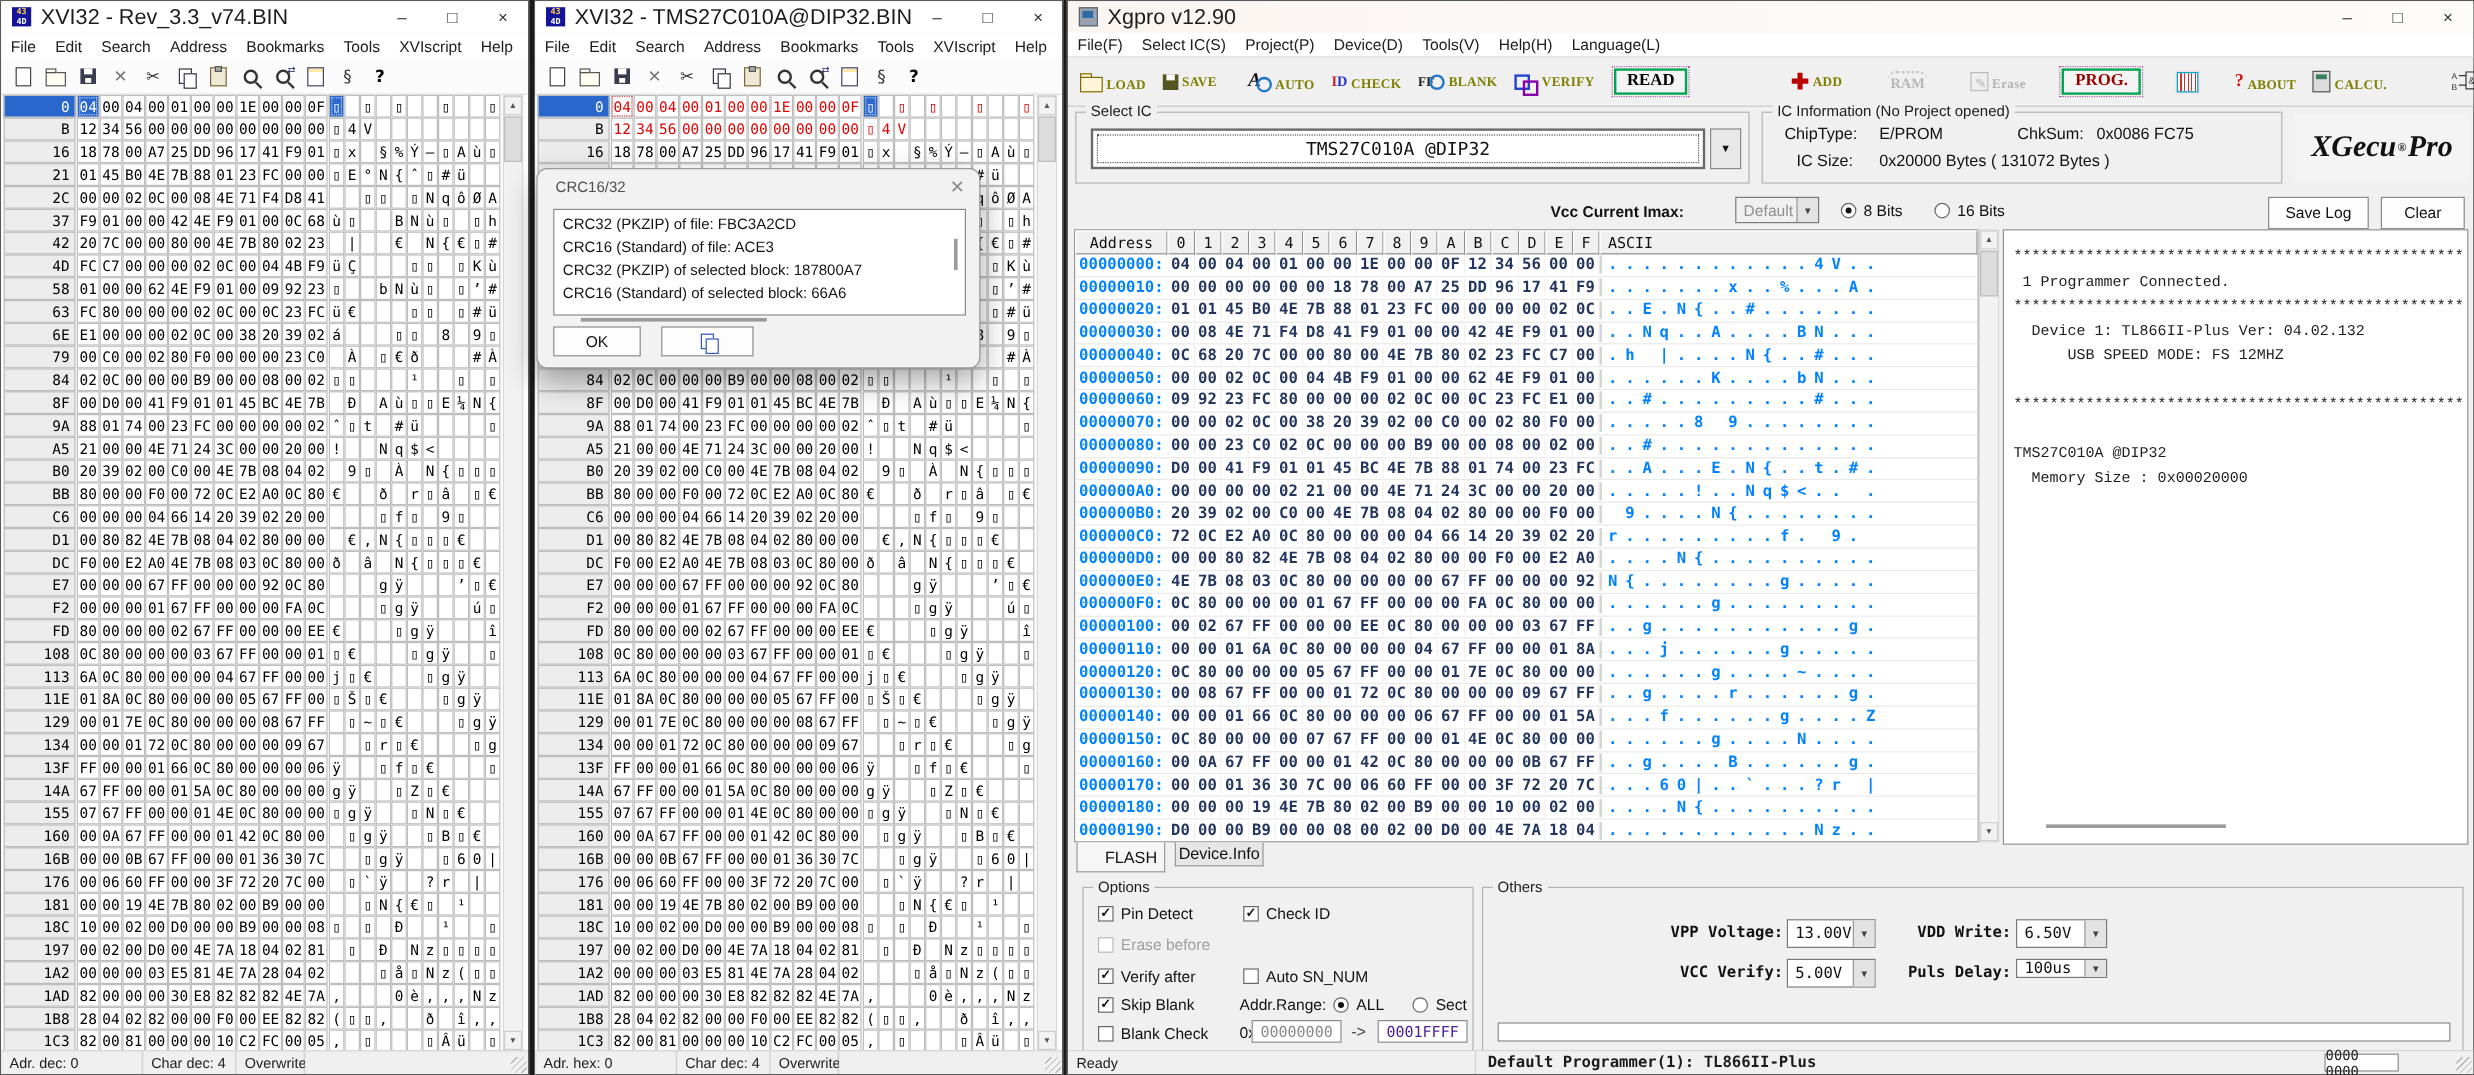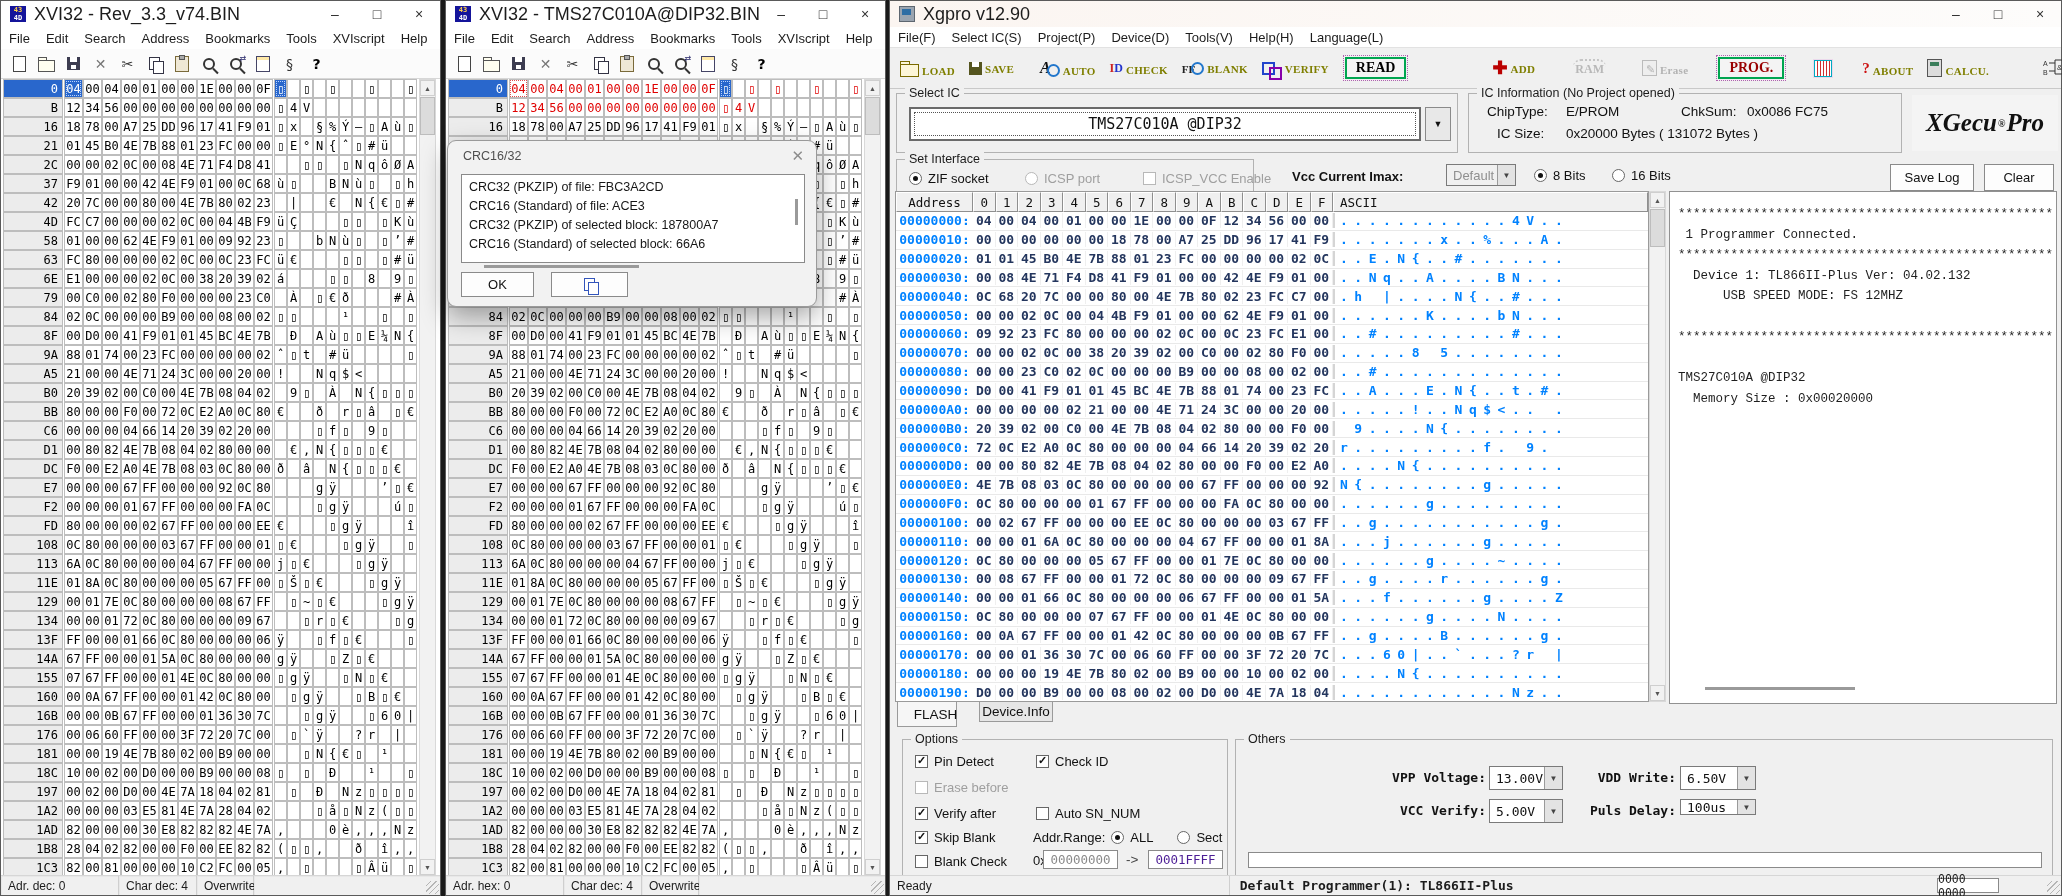--- a/index.html
+++ b/index.html
@@ -120,21 +120,21 @@
   
   #xg-table{position:absolute;left:5px;top:190px;width:754px;height:511px;background:#fff;border:1px solid #9a9a9a;box-sizing:border-box;overflow:hidden;font-family:"DejaVu Sans Mono",monospace;}
   .xg-hrow{display:flex;height:20px;}
   .xg-h{background:#f0f0f0;border:1px solid;border-color:#fff #8f8f8f #8f8f8f #fff;box-sizing:border-box;font-size:12.5px;color:#111;display:flex;align-items:center;justify-content:center;flex:none;}
   .xg-row{display:flex;height:18.85px;align-items:center;border-bottom:1px solid #e9e9e9;box-sizing:border-box;}
   .xg-addr{width:77px;flex:none;color:#0082ff;font-weight:bold;font-size:13px;text-align:center;}
   .xg-b{width:22.5px;flex:none;color:#24365e;font-weight:bold;font-size:13px;text-align:center;border-right:1px solid #efefef;box-sizing:border-box;}
   .xg-ascii{flex:1;color:#0082ff;font-weight:bold;font-size:13px;letter-spacing:6.5px;white-space:pre;overflow:hidden;border-left:2px solid #d5d5d5;padding-left:5px;}
   .xg-vscroll{position:absolute;left:759px;top:190px;width:17px;height:511px;background:#f2f2f2;border:1px solid #d9d9d9;box-sizing:border-box;}
   .tab{position:absolute;border:1px solid #9a9a9a;box-sizing:border-box;display:flex;align-items:center;justify-content:center;font-size:13.5px;color:#111;}
-  #tab-flash{left:7px;top:701px;width:60px;height:25px;background:#f6f6f6;border-top:none;font-weight:normal;padding-left:17px;}
+  #tab-flash{left:7px;top:701px;width:74px;height:25px;background:#f6f6f6;border-top:none;font-weight:normal;padding-left:17px;}
   #tab-devinfo{left:89px;top:701px;width:74px;height:20px;background:#e6e6e6;border-top:none;}
   #xg-log{position:absolute;left:779px;top:190px;width:388px;height:513px;background:#fff;border:1px solid #919191;box-sizing:border-box;padding:12px 8px;font:12.5px "Liberation Mono",monospace;color:#1e1e1e;line-height:20.5px;white-space:pre;overflow:hidden;}
   #xg-log-scroll{position:absolute;left:815px;top:686px;width:150px;height:3px;background:#9a9a9a;}
   .mono-lbl{font:bold 13px "DejaVu Sans Mono",monospace;color:#111;position:absolute;white-space:nowrap;text-align:right;}
   .sunken{position:absolute;border:1px solid #8a8a8a;background:#fff;box-sizing:border-box;display:flex;align-items:center;justify-content:center;font:12.5px "DejaVu Sans Mono",monospace;color:#8a8a8a;}
   #xg-progress{position:absolute;left:12px;top:112px;width:794px;height:16px;background:#fff;border:1px solid #8a8a8a;box-sizing:border-box;}
   .xg-status-prog{font:bold 13px "DejaVu Sans Mono",monospace;}
 </style>
 </head>
 <body>
@@ -2702,35 +2702,20 @@
       <div class="icinfo-line" style="left:28px;top:32px;">IC Size:</div>
       <div class="icinfo-line" style="left:97px;top:32px;">0x20000 Bytes ( 131072 Bytes )</div>
     </div>
 
     <div class="brand">
         <span>XGecu</span>
         <sup>®</sup>
         <span>Pro</span>
       </div>
 
-    <div class="grp" style="left:6px;top:158px;width:358px;height:38px;">
-      <span class="lbl">Set Interface</span>
-      <div class="optrow" style="left:12px;top:11px;">
-          <span class="radio checked"></span>
-          <span>ZIF socket</span>
-        </div>
-      <div class="optrow" style="left:128px;top:11px;">
-          <span class="radio dis"></span>
-          <span class="dis-txt">ICSP port</span>
-        </div>
-      <div class="optrow" style="left:246px;top:11px;">
-          <span class="cb dis"></span>
-          <span class="dis-txt">ICSP_VCC Enable</span>
-        </div>
-    </div>
     <div class="icinfo-line" style="left:402px;top:168px;font-weight:bold;font-size:13px;">Vcc Current Imax:</div>
     <div class="combo dis" style="left:556px;top:163px;width:70px;height:22px;">
         <div class="val" style="font-family:'Liberation Sans',sans-serif;font-size:13px;">Default</div>
         <div class="arrow">▼</div>
       </div>
     <div class="optrow" style="left:644px;top:167px;">
         <span class="radio checked"></span>
         <span>8 Bits</span>
       </div>
     <div class="optrow" style="left:722px;top:167px;">
@@ -2913,21 +2898,21 @@
             <div class="xg-b">20</div>
             <div class="xg-b">39</div>
             <div class="xg-b">02</div>
             <div class="xg-b">00</div>
             <div class="xg-b">C0</div>
             <div class="xg-b">00</div>
             <div class="xg-b">02</div>
             <div class="xg-b">80</div>
             <div class="xg-b">F0</div>
             <div class="xg-b">00</div>
-            <div class="xg-ascii">.....8 5........</div>
+            <div class="xg-ascii">.....8 9........</div>
           </div>
           <div class="xg-row">
             <div class="xg-addr">00000080:</div>
             <div class="xg-b">00</div>
             <div class="xg-b">00</div>
             <div class="xg-b">23</div>
             <div class="xg-b">C0</div>
             <div class="xg-b">02</div>
             <div class="xg-b">0C</div>
             <div class="xg-b">00</div>

